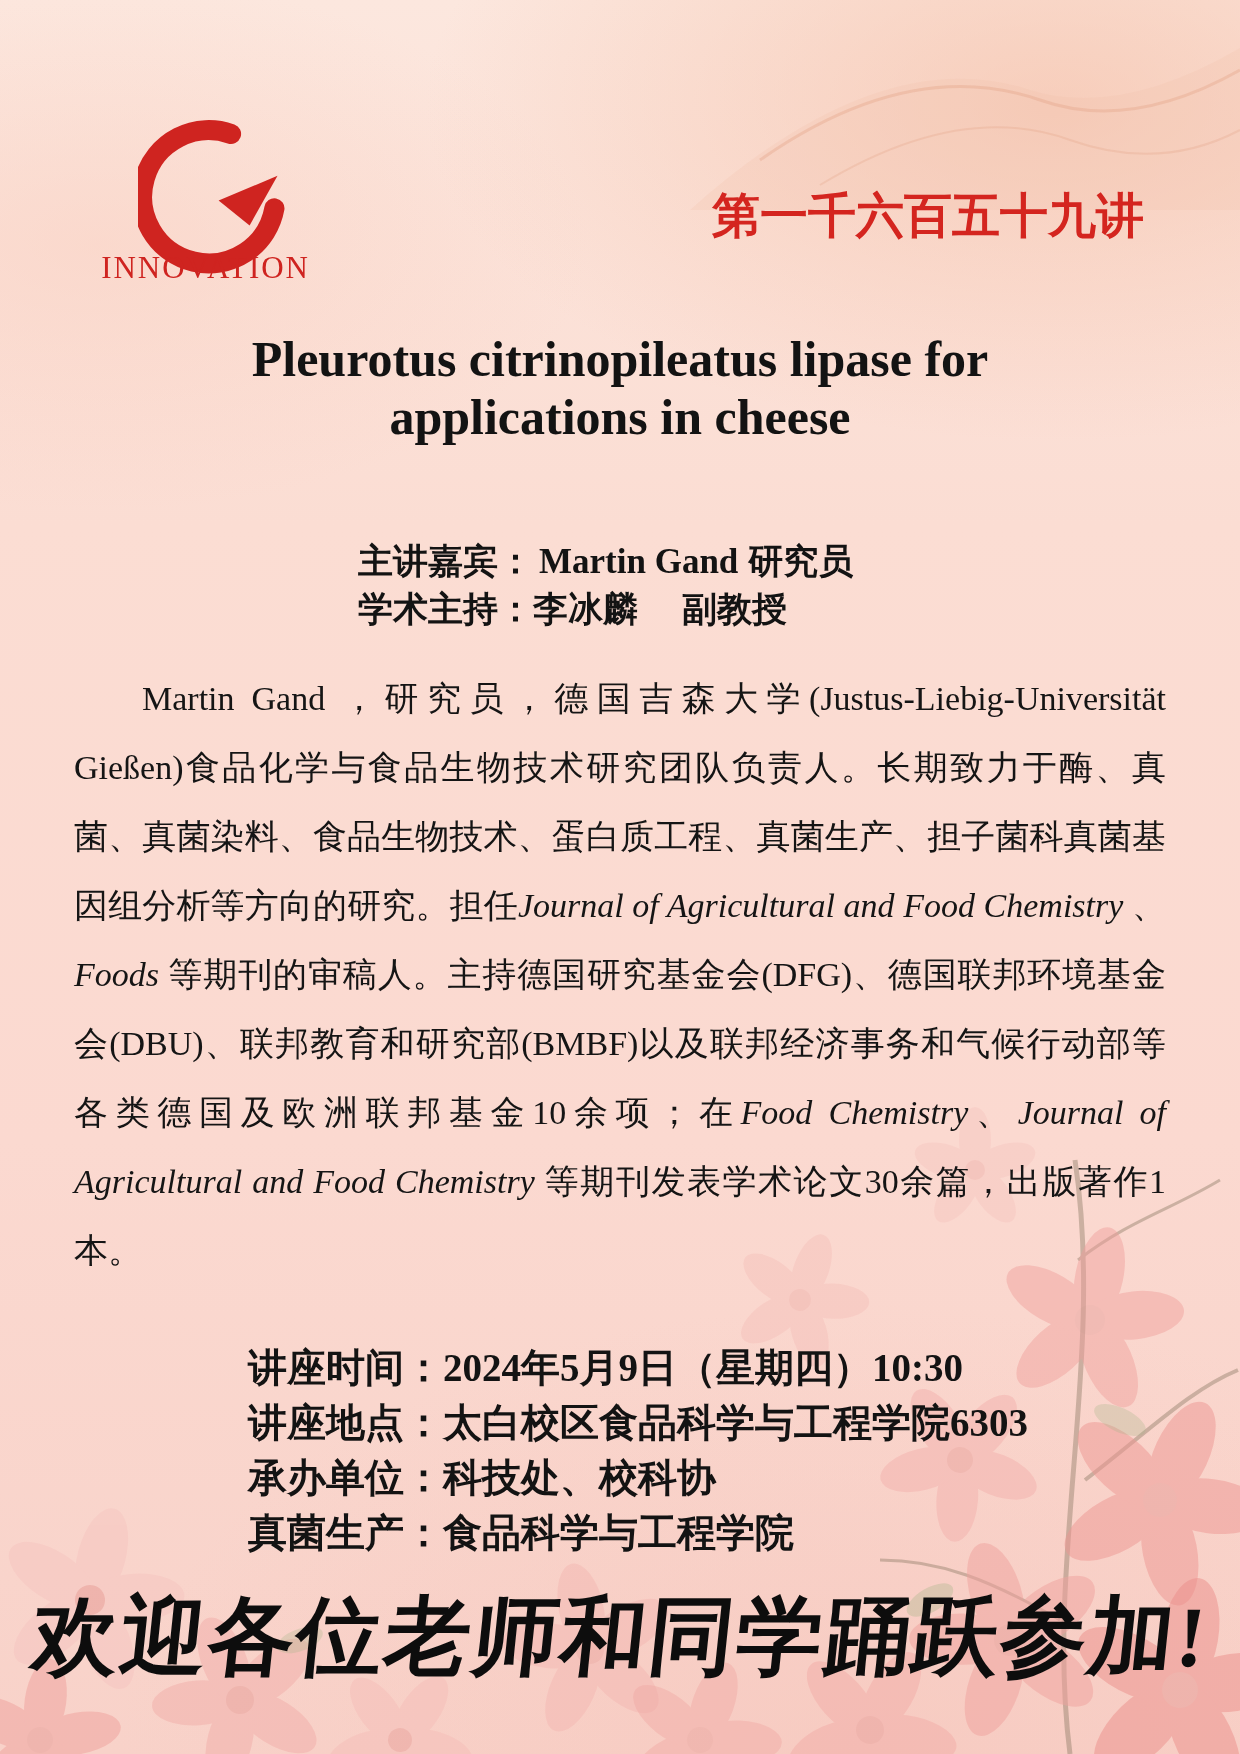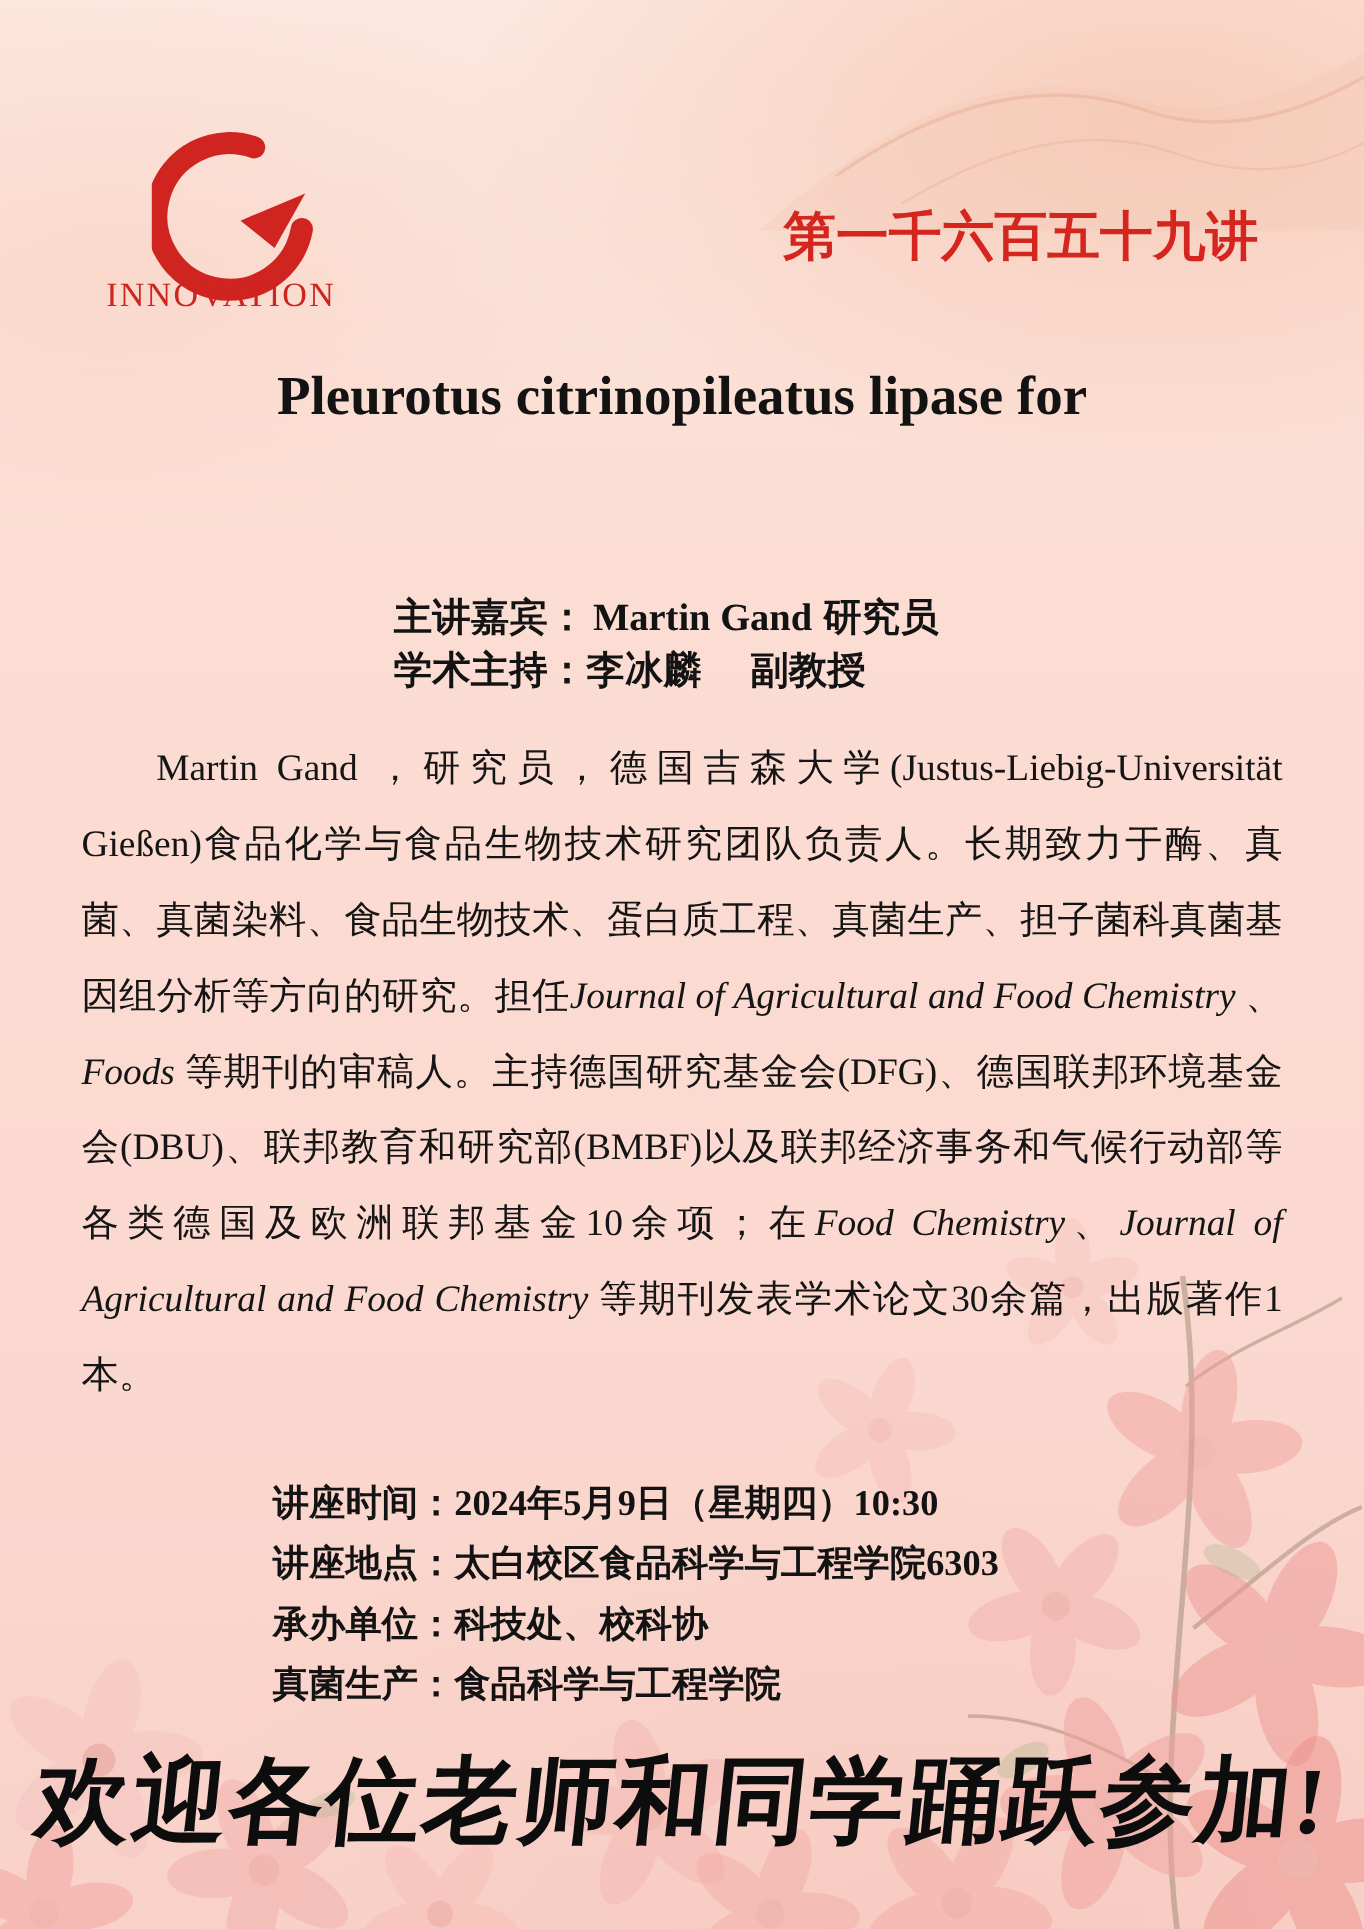--- a/index.html
+++ b/index.html
@@ -24,21 +24,21 @@
     z-index: 0;
     pointer-events: none;
   }
 
   .layer { position: absolute; z-index: 1; }
 
   
   .logo-mark { left: 138px; top: 120px; width: 155px; height: 155px; }
   .logo-text {
     left: 92px; top: 250px; width: 218px;
-    text-align: center;
+    text-align: right;
     font-family: "Liberation Serif", serif;
     font-size: 31px;
     letter-spacing: 2px;
     color: #cf2420;
   }
   .forum-title {
     left: 328px; top: 148px;
     margin: 0;
     font-family: "Liberation Sans", sans-serif;
     font-weight: 900;
@@ -90,21 +90,21 @@
     text-align: justify;
     text-justify: inter-ideograph;
     text-indent: 2em;
     color: #151515;
   }
   .bio .italic { font-style: italic; font-family: "Liberation Serif", serif; }
 
   
   .details { left: 248px; top: 1340px; }
   .detail-row {
-    font-size: 33px;
+    font-size: 39px;
     font-weight: 700;
     line-height: 55px;
     color: #131313;
     white-space: nowrap;
   }
 
   
   .footer-calligraphy {
     left: 0; top: 1586px; width: 1240px;
     text-align: center;
@@ -174,20 +174,21 @@
   <svg class="layer logo-mark" viewBox="0 0 100 100" xmlns="http://www.w3.org/2000/svg">
     <path d="M60 9 A 43 43 0 1 0 88 57" fill="none" stroke="#cf2420" stroke-width="13" stroke-linecap="round"></path>
     <path d="M52 52 L90 36 L72 68 Z" fill="#cf2420"></path>
   </svg>
   <div class="layer logo-text">INNOVATION</div>
 
   <div class="layer lecture-number">第一千六百五十九讲</div>
 
   <h2 class="talk-title layer">
     <span>Pleurotus citrinopileatus lipase for</span><br>
+    <span>applications in cheese</span>
   </h2>
 
   <div class="layer speaker-line">
     <span>主讲嘉宾：</span><span class="en-name">Martin Gand</span><span>研究员</span>
   </div>
   <div class="layer host-line">
     <span>学术主持：</span><span>李冰麟</span><span class="wide-gap">副教授</span>
   </div>
 
   <p class="layer bio"><span>Martin Gand ，研究员，德国吉森大学(Justus-Liebig-Universität Gießen)食品化学与食品生物技术研究团队负责人。长期致力于酶、真菌、真菌染料、食品生物技术、蛋白质工程、真菌生产、担子菌科真菌基因组分析等方向的研究。担任</span><span class="italic">Journal of Agricultural and Food Chemistry</span><span> 、</span><span class="italic">Foods</span><span> 等期刊的审稿人。主持德国研究基金会(DFG)、德国联邦环境基金会(DBU)、联邦教育和研究部(BMBF)以及联邦经济事务和气候行动部等各类德国及欧洲联邦基金10余项；在</span><span class="italic">Food Chemistry</span><span>、</span><span class="italic">Journal of Agricultural and Food Chemistry</span><span> 等期刊发表学术论文30余篇，出版著作1本。</span></p>

